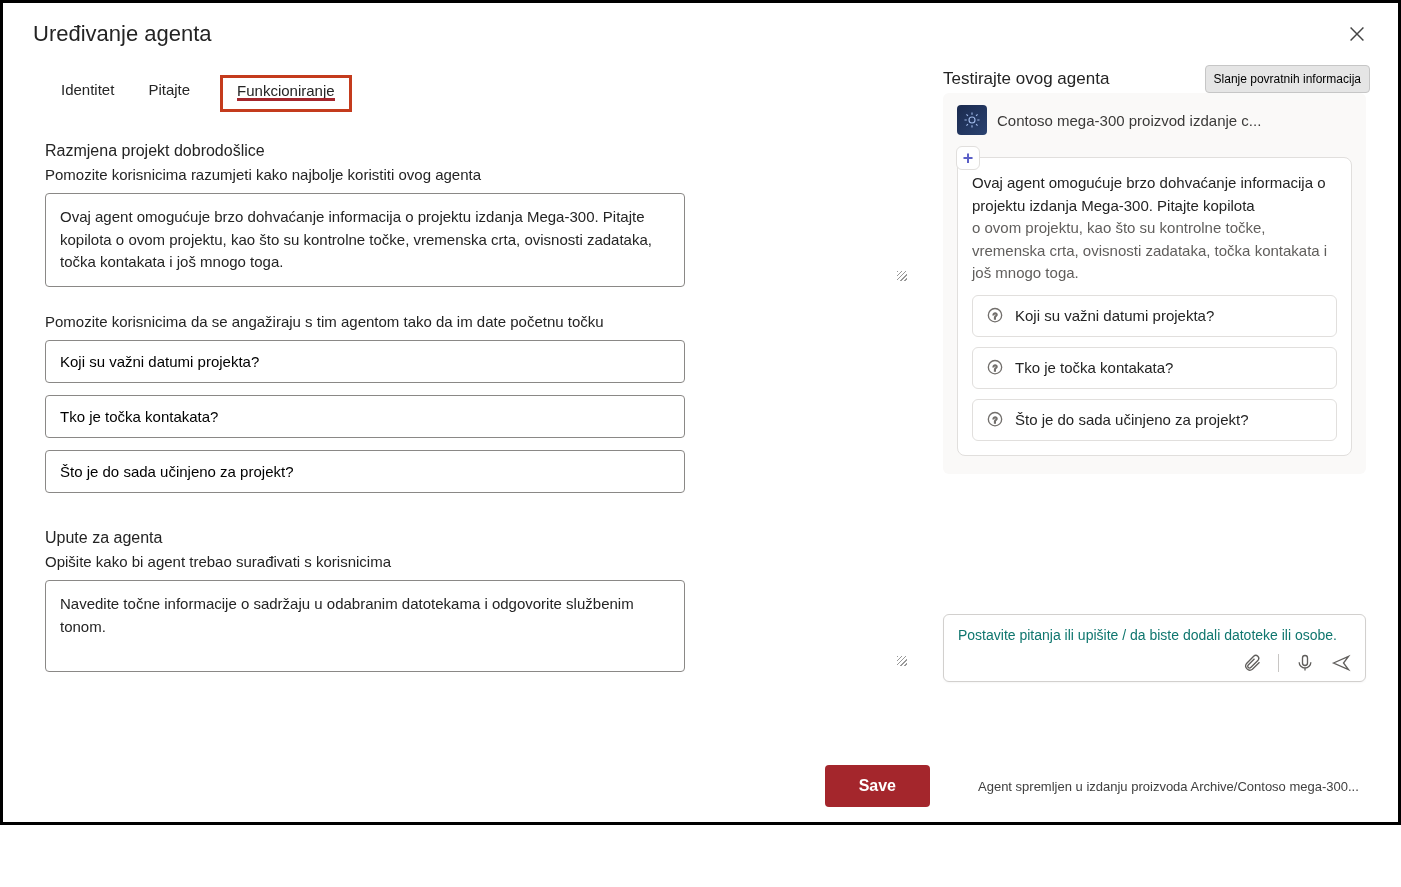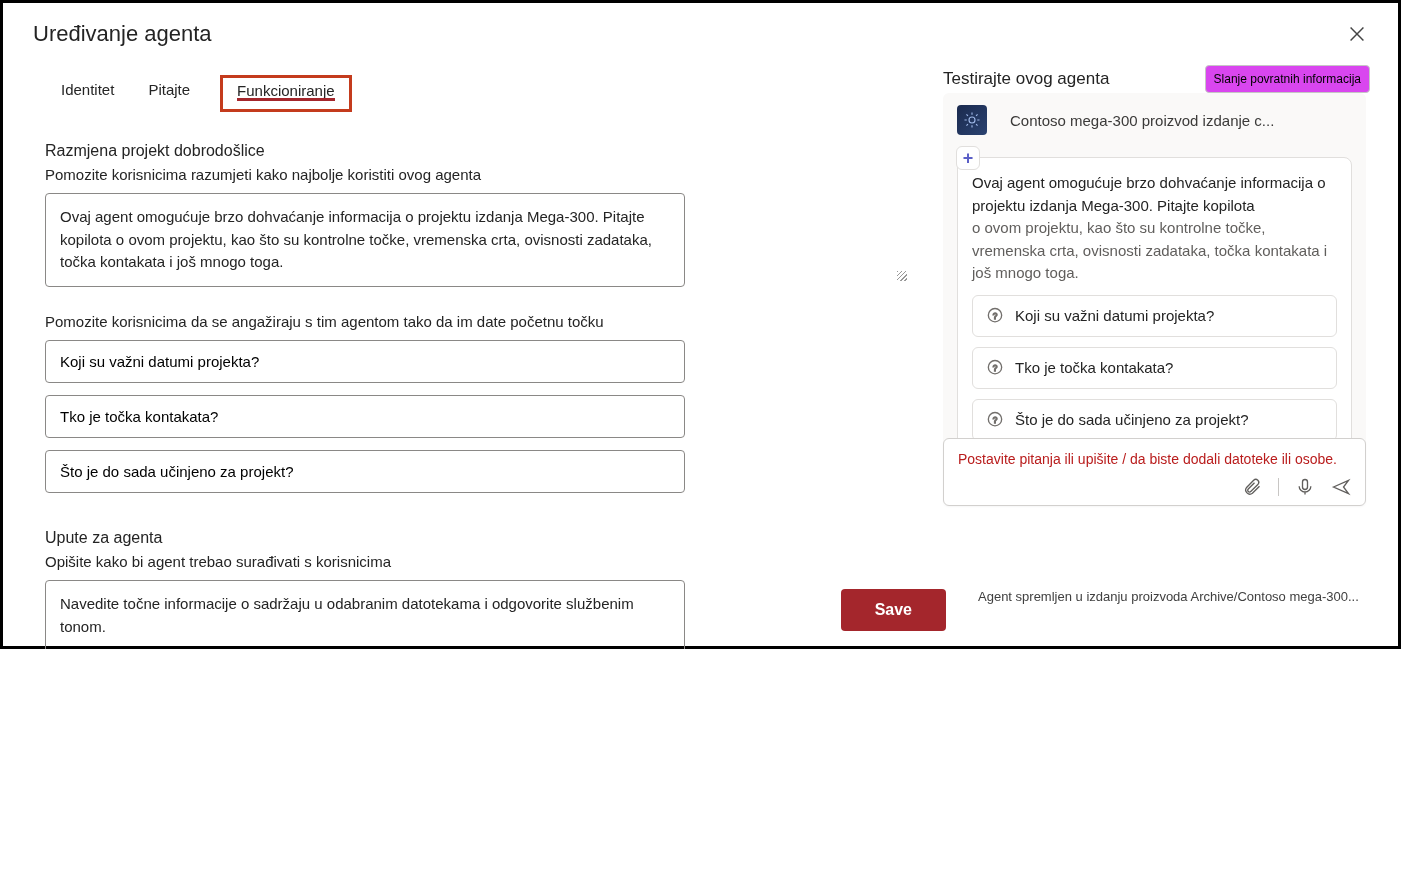--- a/index.html
+++ b/index.html
@@ -1,17 +1,17 @@
 <!DOCTYPE html>
 <html><head>
 <meta charset="utf-8">
 <style>
   * { box-sizing: border-box; }
   html, body { margin:0; padding:0; font-family: "Segoe UI", -apple-system, Arial, sans-serif; color:#242424; }
-  .frame { width:1401px; height:649px; border:3px solid #000; background:#fff; position:relative; }
+  .frame { width:1401px; height:825px; border:3px solid #000; background:#fff; position:relative; }
   .header { display:flex; align-items:center; justify-content:space-between; padding:18px 30px 8px 30px; }
   .title { font-size:22px; font-weight:400; }
   .close { width:22px; height:22px; cursor:pointer; color:#444; }
   .body { display:flex; height:calc(100% - 130px); }
   .left-col { width:940px; padding:10px 30px 0 42px; }
   .right-col { flex:1; padding:10px 28px 0 0; position:relative; }
   .tabs { display:flex; gap:26px; margin:10px 0 30px 12px; }
   .tab { font-size:15px; color:#242424; padding:6px 4px; cursor:pointer; }
   .tab.active-box { border:3px solid #c43b1d; padding:4px 14px 10px 14px; position:relative; }
   .tab.active-box::after { content:""; position:absolute; left:14px; right:14px; bottom:8px; height:3px; background:#a4262c; }
@@ -22,41 +22,41 @@
   .textarea.med { height:92px; }
   .resize-handle { position:relative; }
   .resize-handle::after { content:""; position:absolute; right:6px; bottom:6px; width:10px; height:10px;
     background:repeating-linear-gradient(135deg,#999 0,#999 1px,transparent 1px,transparent 3px); }
   .prompt-input { width:640px; border:1px solid #8a8886; border-radius:4px; padding:12px 14px; font-size:15px; margin-bottom:12px; }
   .section-gap { height:20px; }
   
   .footer { position:absolute; left:0; right:0; bottom:0; height:72px; padding:0 30px; display:flex; align-items:center; justify-content:space-between; }
   .adv-btn { border:1px solid #c6c6c6; border-radius:4px; background:#fff; padding:12px 16px; font-size:15px; cursor:pointer; }
   .save-btn { background:#a4262c; color:#fff; border:none; border-radius:4px; padding:12px 34px; font-size:16px; font-weight:600; cursor:pointer; margin-right:20px;}
-  .footer-right { display:flex; gap:12px; flex:1; justify-content:flex-end;}
+  .footer-right { display:flex; align-items:center; gap:28px; flex:1; justify-content:flex-end;}
   .status-text { font-size:13px; color:#404040; width:390px; white-space:nowrap; overflow:hidden; text-overflow:ellipsis;}
   
   .r-top { display:flex; align-items:center; justify-content:space-between; }
   .r-title { font-size:17px; }
-  .feedback-btn { border:1px solid #c6c6c6; border-radius:4px; background:#d946ef; font-size:12px; padding:6px 8px; cursor:pointer; }
+  .feedback-btn { border:1px solid #c6c6c6; border-radius:4px; background:#e5e5e5; font-size:12px; padding:6px 8px; cursor:pointer; }
   .agent-card { background:#faf9f8; border-radius:6px; padding:12px 14px 18px 14px; margin-right:4px; }
-  .agent-header { display:flex; align-items:center; gap:23px; margin-bottom:6px;}
+  .agent-header { display:flex; align-items:center; gap:10px; margin-bottom:6px;}
   .agent-icon { width:30px; height:30px; border-radius:4px; background:linear-gradient(135deg,#1b2a4e,#2a4270); display:flex; align-items:center; justify-content:center;}
   .agent-icon svg { width:18px; height:18px; }
   .agent-name { font-size:15px; color:#3b3a39; white-space:nowrap; overflow:hidden; text-overflow:ellipsis; flex:1;}
   .bubble-wrap { position:relative; margin-top:22px; border:1px solid #e1dfdd; border-radius:8px; background:#fff; padding:14px 14px 14px 14px; }
   .plus-chip { position:absolute; top:-12px; left:-2px; width:24px; height:24px; background:#fff; border:1px solid #e1dfdd; border-radius:6px; display:flex; align-items:center; justify-content:center; color:#5b5fc7; font-weight:700; font-size:18px; line-height:1; }
   .intro-text { font-size:15px; line-height:1.5; color:#242424; }
   .intro-text .muted { color:#605e5c; }
   .suggestion { display:flex; align-items:center; gap:10px; margin-top:10px; border:1px solid #e1dfdd; border-radius:6px; padding:10px 12px; cursor:pointer; background:#fff;}
   .sugg-icon { width:20px; height:20px; color:#726f6c; flex-shrink:0;}
   .sugg-text { font-size:15px; line-height:1.35; }
   .chat-input { position:absolute; left:0; right:28px; bottom:62px; }
   .chat-box { border:1px solid #d2d0ce; border-radius:6px; padding:12px 14px 8px 14px; margin-left:0px; margin-right:4px; background:#fff; box-shadow:0 1px 2px rgba(0,0,0,0.04);}
-  .placeholder { font-size:14px; color:#b91c1c; white-space:nowrap; overflow:hidden; text-overflow:ellipsis; }
+  .placeholder { font-size:14px; color:#0f766e; white-space:nowrap; overflow:hidden; text-overflow:ellipsis; }
   .chat-tools { display:flex; gap:16px; justify-content:flex-end; align-items:center; margin-top:10px; color:#605e5c;}
   .tool { width:20px; height:20px; cursor:pointer; }
   .divider-v { width:1px; height:18px; background:#c8c6c4; }
 </style>
 </head>
 <body>
 
 <div class="frame">
 
   <div class="header">

